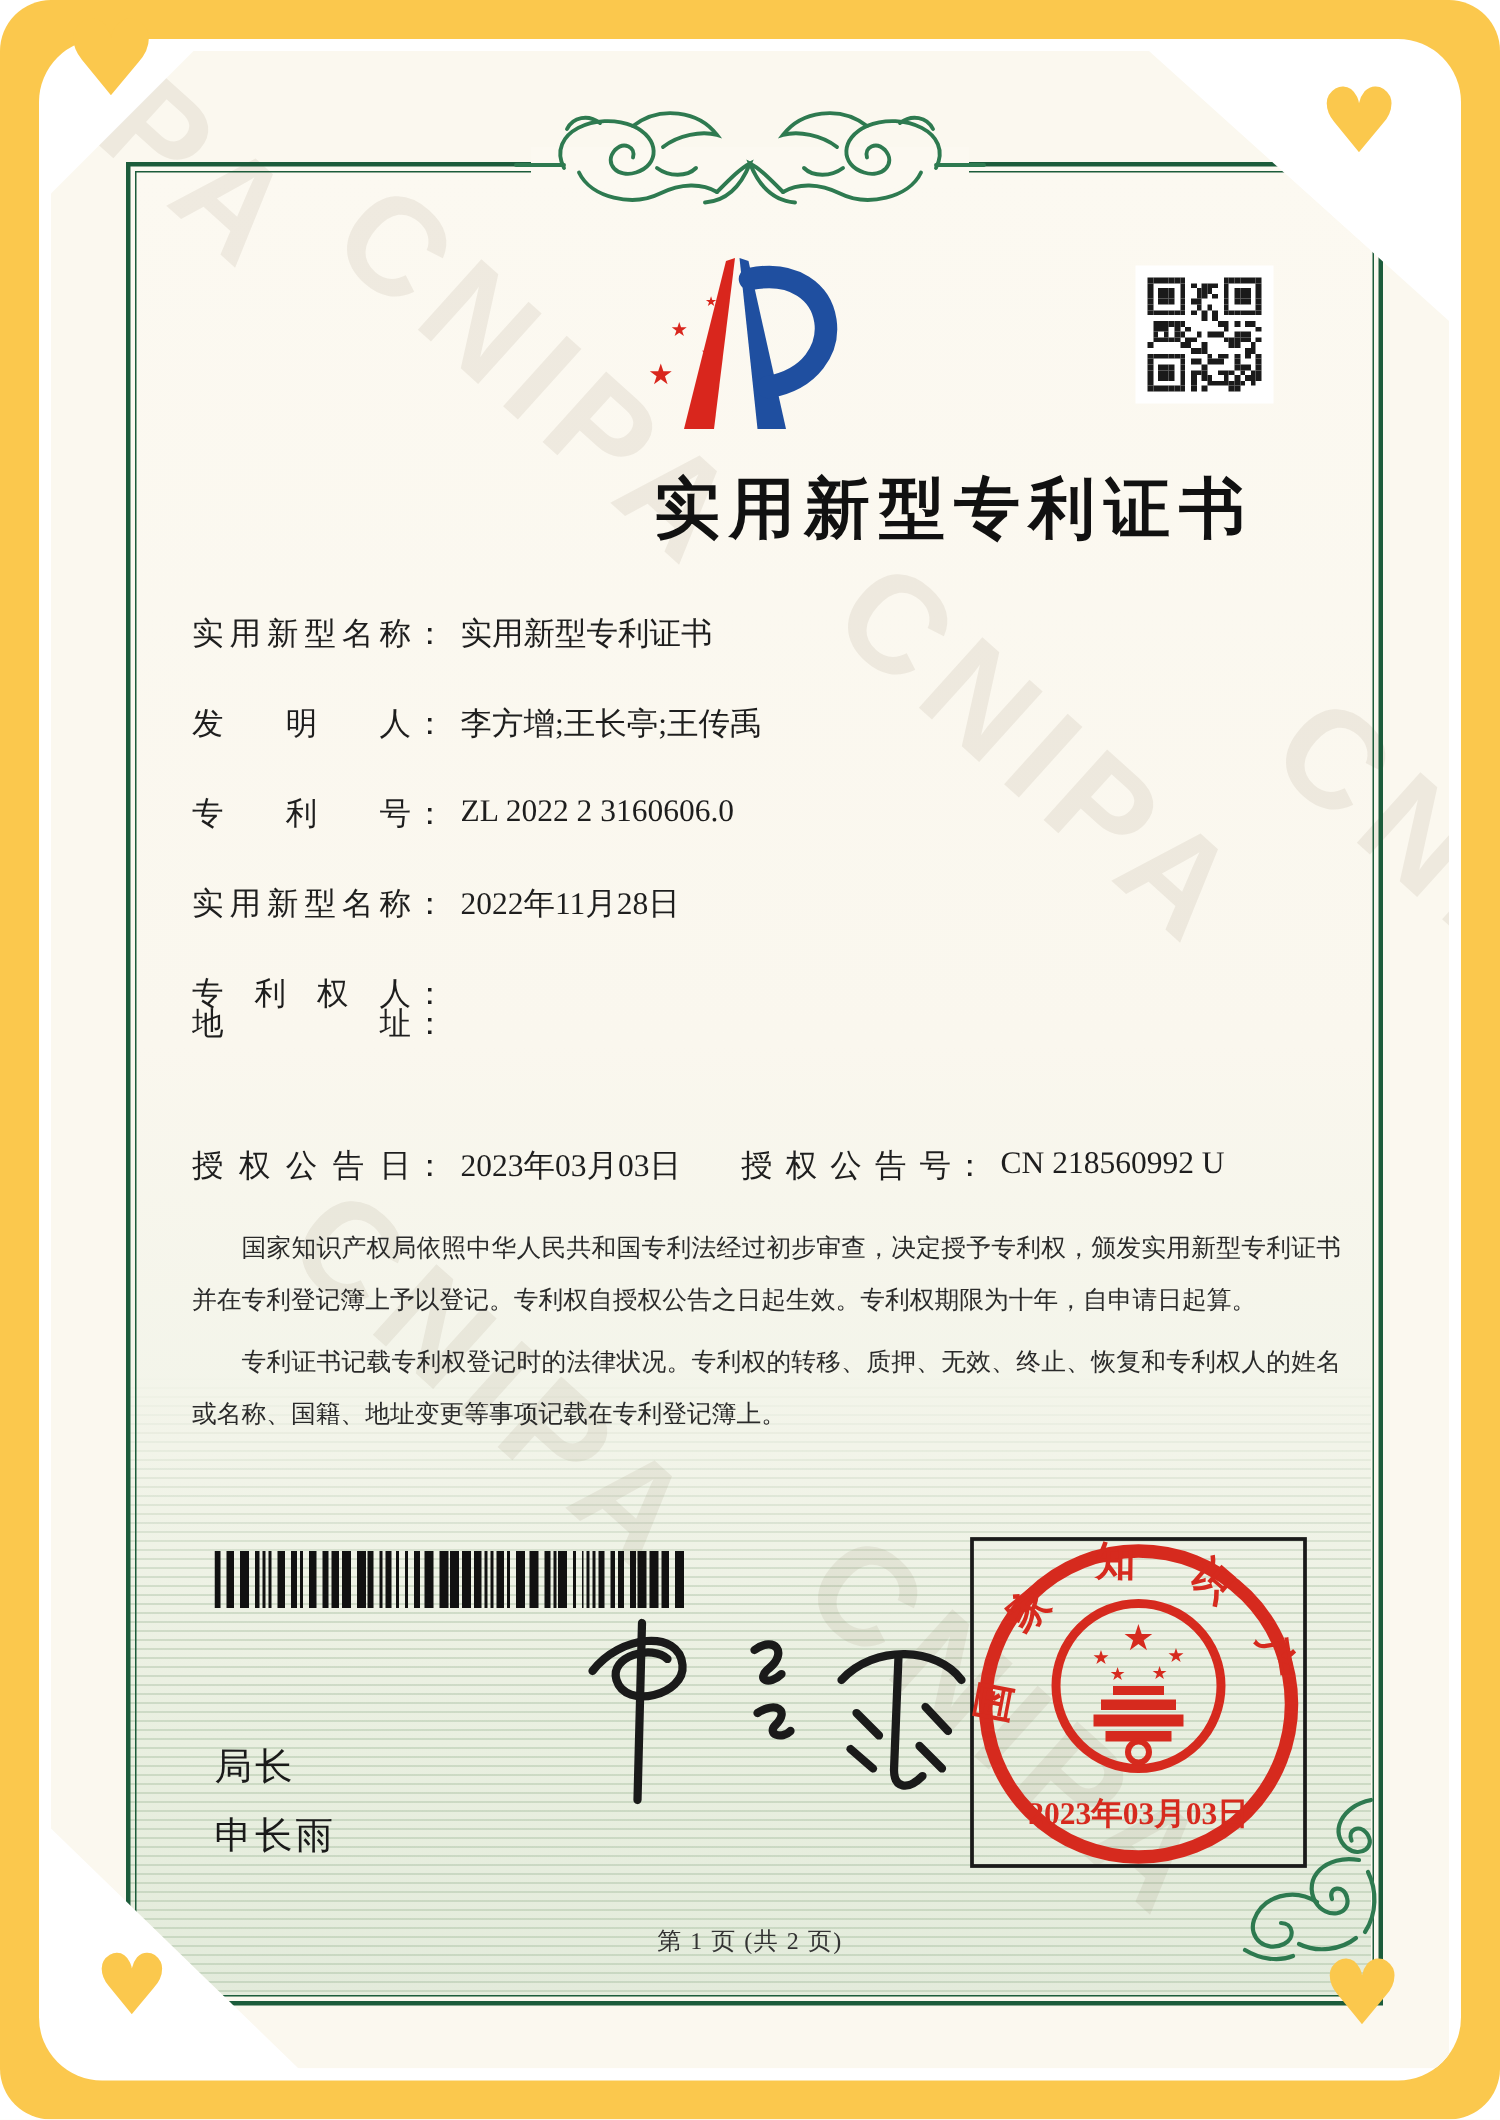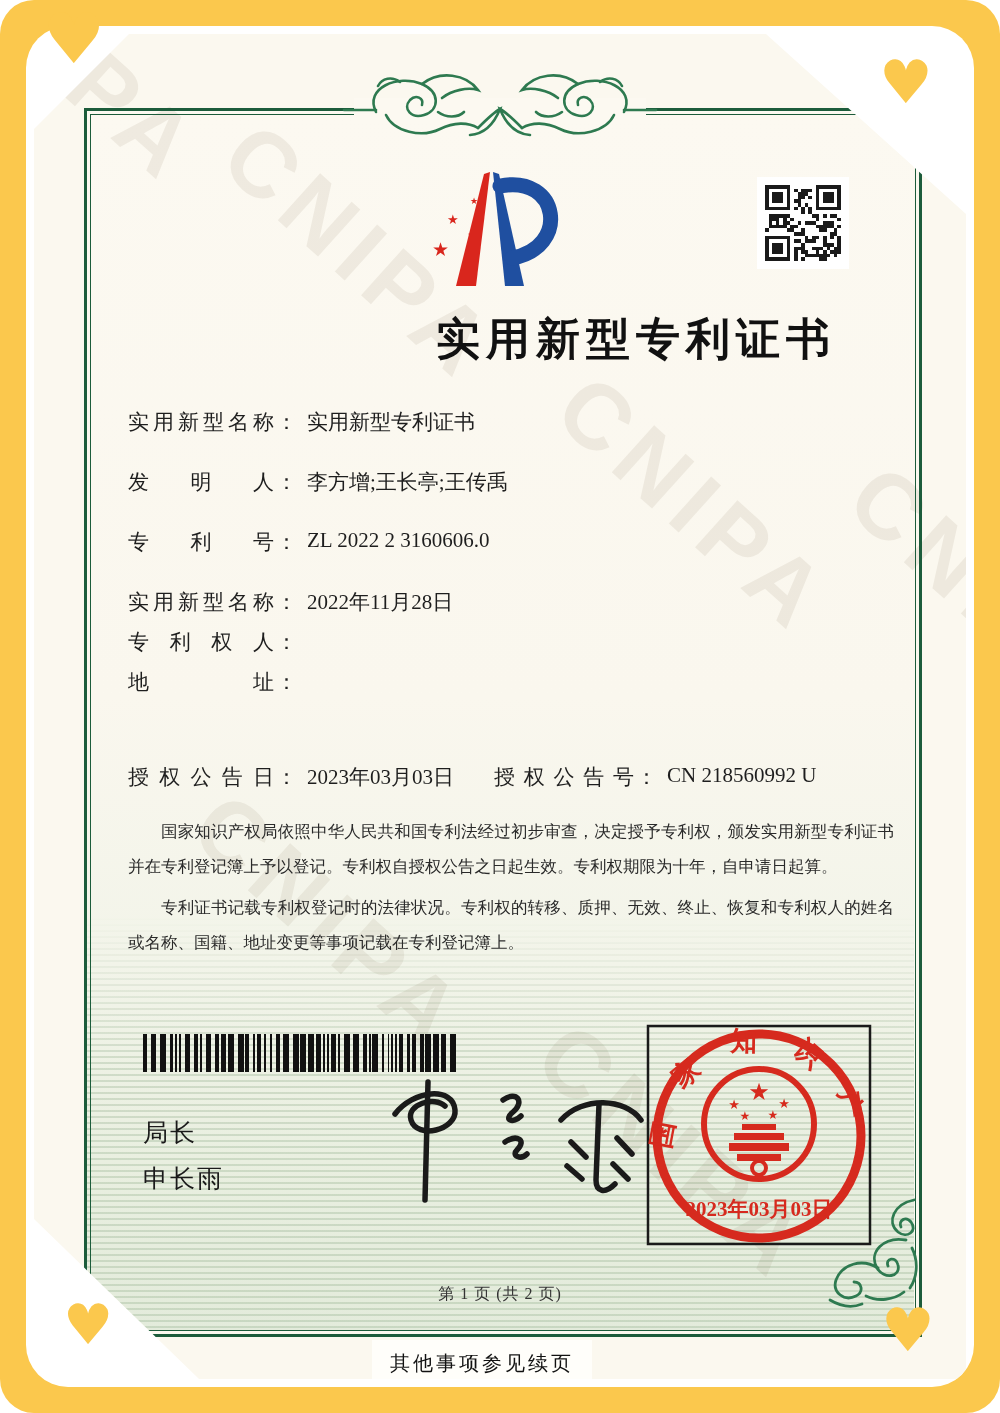--- a/index.html
+++ b/index.html
@@ -47,21 +47,21 @@
   .fgroup2{margin-left:40px;display:flex;}
   .fgroup2 .flabel{width:140px;}
   .paras{position:absolute;left:94px;top:780px;width:766px;z-index:7;
          font-size:16.5px;line-height:35px;color:#2a2a2a;text-align:justify;}
   .paras p{margin:0;text-indent:2em;}
   .paras p + p{margin-top:6px;}
   .barcode{position:absolute;left:109px;top:1000px;width:356px;height:38px;z-index:7;
            display:flex;align-items:stretch;overflow:hidden;}
   .barcode div{height:100%;}
   .director{position:absolute;left:109px;z-index:7;font-family:"Liberation Sans","DejaVu Sans",sans-serif;
-            font-size:25px;color:#1a1a1a;letter-spacing:2px;}
+            font-size:25px;color:#1a1a1a;letter-spacing:2px;margin-top:45px;}
   .sig{position:absolute;left:321px;top:1028px;z-index:7;}
   .seal{position:absolute;left:600px;top:978px;z-index:8;}
   .page-info{position:absolute;left:50px;top:1250px;width:832px;z-index:7;text-align:center;
              font-size:16px;color:#333;letter-spacing:1px;}
   .note-band{position:absolute;left:338px;top:1306px;width:220px;height:46px;background:#FFFEFA;z-index:7;
              display:flex;align-items:center;justify-content:center;}
   .note-text{font-size:20px;letter-spacing:3px;color:#111;}
   svg text{font-family:"Liberation Serif","DejaVu Serif",serif;}
 </style>
 </head>
@@ -374,21 +374,21 @@
       <div class="frow" style="top:494px">
         <span class="flabel">专利号</span>
         <span class="fcolon">：</span>
         <span class="fval">ZL 2022 2 3160606.0</span>
       </div>
       <div class="frow" style="top:554px">
         <span class="flabel">实用新型名称</span>
         <span class="fcolon">：</span>
         <span class="fval">2022年11月28日</span>
       </div>
-      <div class="frow" style="top:594px">
+      <div class="frow" style="top:614px">
         <span class="flabel">专利权人</span>
         <span class="fcolon">：</span>
       </div>
       <div class="frow" style="top:634px">
         <span class="flabel">地址</span>
         <span class="fcolon">：</span>
       </div>
       <div class="frow" style="top:729px">
         <span class="flabel">授权公告日</span>
         <span class="fcolon">：</span>
@@ -494,23 +494,20 @@
           <circle cx="125" cy="156" r="7" fill="none" stroke-width="4"></circle>
         </g>
         <text font-size="27" font-weight="bold" fill="#D62A1E" letter-spacing="33">
           <textPath href="#sealArc" startOffset="31">国家知识产权局</textPath>
         </text>
         <text x="125" y="204" text-anchor="middle" font-size="21" font-weight="bold" fill="#D62A1E">2023年03月03日</text>
       </svg>
 
       <div class="page-info">第 1 页 (共 2 页)</div>
 
-      <div class="note-band">
-        <span class="note-text">其他事项参见续页</span>
-      </div>
 
     </div>
   </div>
 
   <span class="heart" style="left:74px;top:42px;font-size:70px">♥</span>
   <span class="heart" style="left:906px;top:84px;font-size:60px">♥</span>
   <span class="heart" style="left:88px;top:1327px;font-size:56px">♥</span>
   <span class="heart" style="left:908px;top:1332px;font-size:60px">♥</span>
 </div>
 

